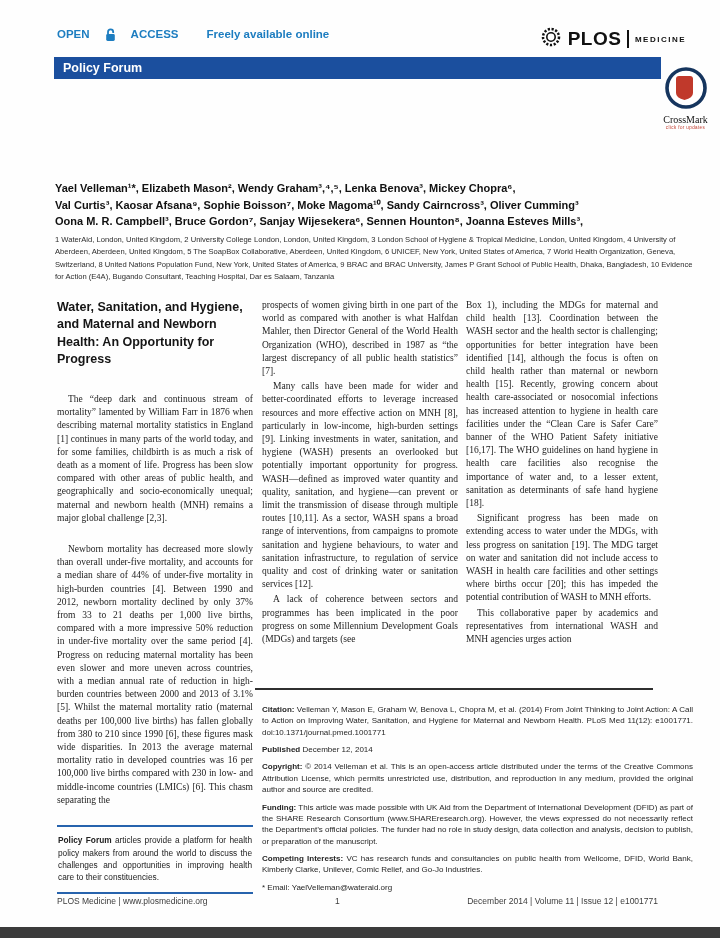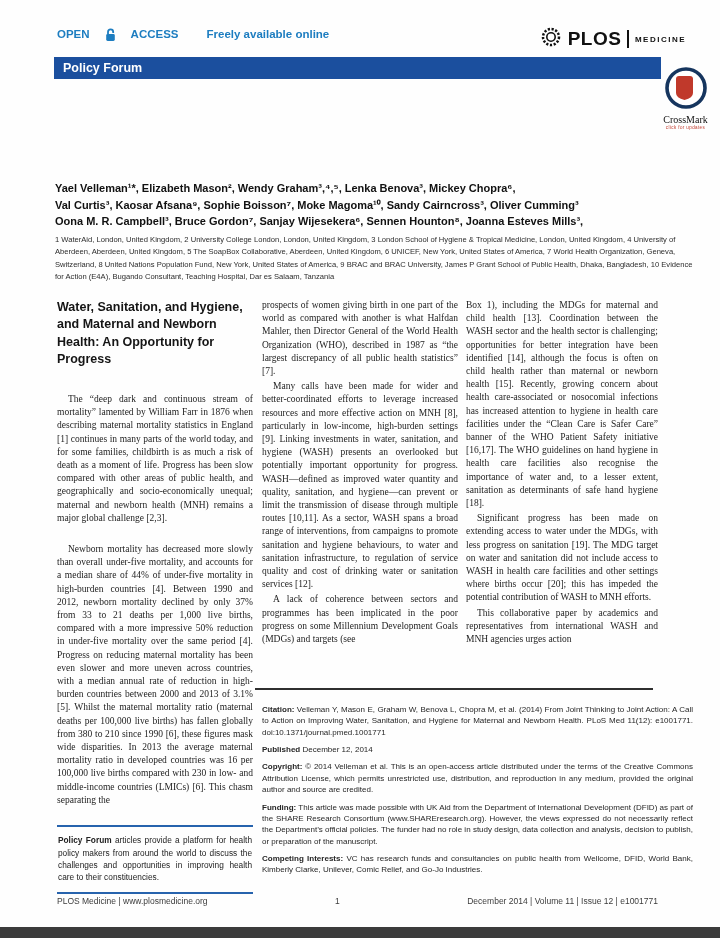--- a/index.html
+++ b/index.html
@@ -144,20 +144,24 @@
     </div>
     <div class="row">
       <span class="lbl">Copyright:</span><span> © 2014 Velleman et al. This is an open-access article distributed under the terms of the Creative Commons Attribution License, which permits unrestricted use, distribution, and reproduction in any medium, provided the original author and source are credited.</span>
     </div>
     <div class="row">
       <span class="lbl">Funding:</span><span> This article was made possible with UK Aid from the Department of International Development (DFID) as part of the SHARE Research Consortium (www.SHAREresearch.org). However, the views expressed do not necessarily reflect the Department’s official policies. The funder had no role in study design, data collection and analysis, decision to publish, or preparation of the manuscript.</span>
     </div>
     <div class="row">
       <span class="lbl">Competing Interests:</span><span> VC has research funds and consultancies on public health from Wellcome, DFID, World Bank, Kimberly Clarke, Unilever, Comic Relief, and Go-Jo Industries.</span>
     </div>
+    <div class="row">
+      <span>* Email:</span>
+      <a class="email-link" href="#">YaelVelleman@wateraid.org</a>
+    </div>
   </div>
 
   <div class="footer">
     <span>PLOS Medicine | www.plosmedicine.org</span>
     <span>1</span>
     <span>December 2014 | Volume 11 | Issue 12 | e1001771</span>
   </div>
 
   <div class="bottom-bar"></div>
 </div>

